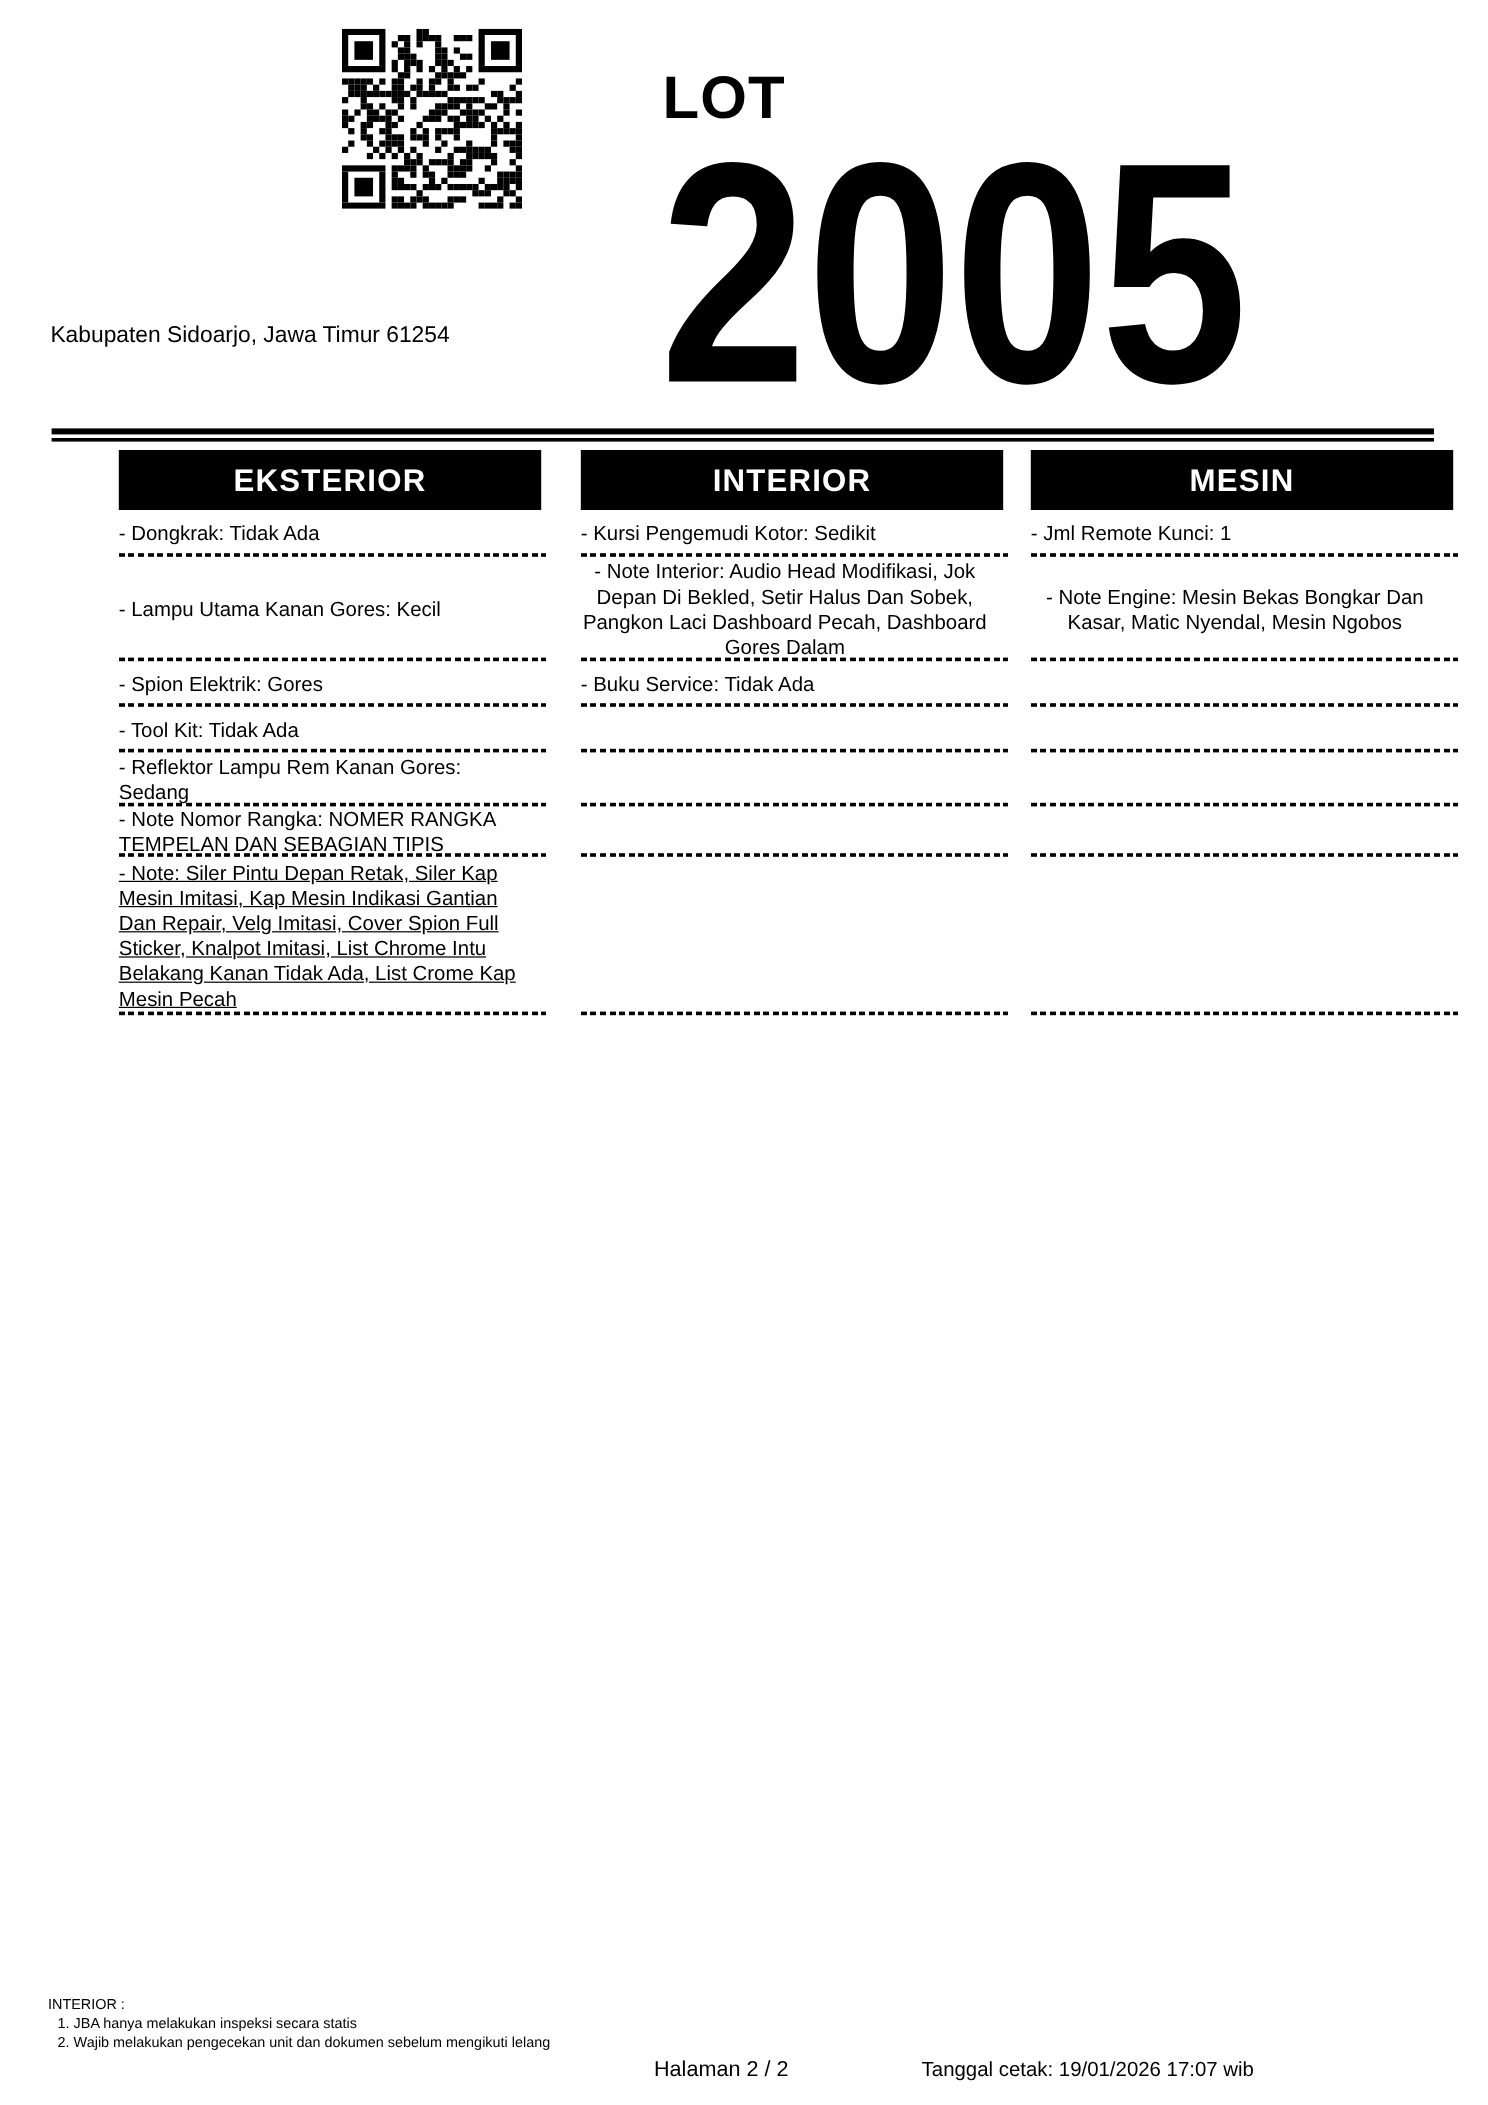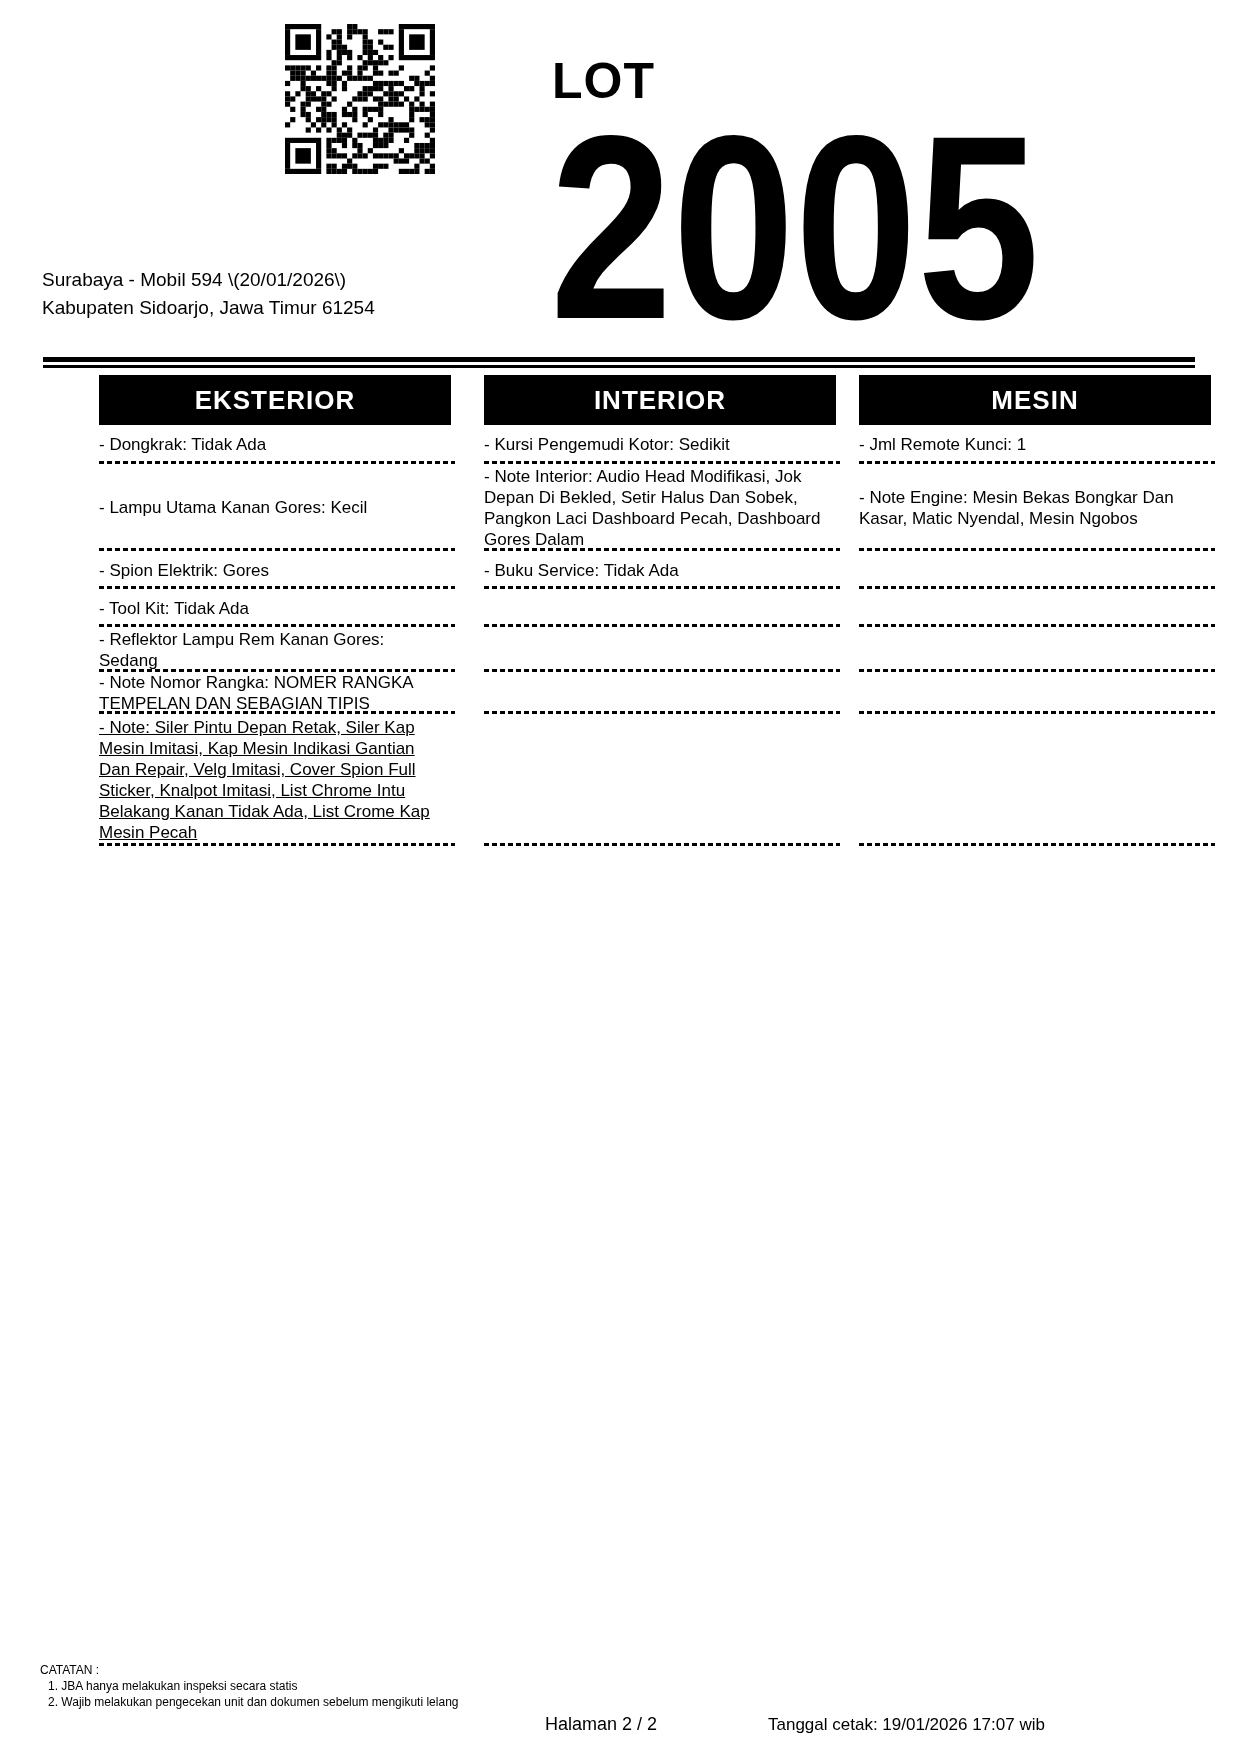--- a/index.html
+++ b/index.html
@@ -43,21 +43,21 @@
     height:50px;background:#000;color:#fff;
     display:flex;align-items:center;justify-content:center;
     font-size:26px;font-weight:bold;letter-spacing:1px;
   }
   .row{position:relative;display:flex;align-items:center;box-sizing:border-box;padding-right:12px;}
   .row::after{
     content:"";position:absolute;left:0;right:-4px;bottom:0;height:3px;
     background:repeating-linear-gradient(90deg,#000 0 5px,transparent 5px 8px);
   }
   .r1{height:39px;}
-  .r2{height:87px;}
+  .r2{height:87px;text-align:center;}
   .r3{height:38px;}
   .r4{height:38px;}
   .r5{height:45px;}
   .r6{height:42px;}
   .r7{height:132px;text-decoration:underline;}
   .cell{font-size:17px;line-height:21px;}
   .c1 .r5 .cell{max-width:300px;}
 
   
   .notes{position:absolute;left:40px;top:1662px;font-size:12px;line-height:16px;}
@@ -410,21 +410,20 @@
         <rect x="125" y="140" width="5" height="5" fill="#000"></rect>
         <rect x="135" y="140" width="5" height="5" fill="#000"></rect>
         <rect x="140" y="140" width="5" height="5" fill="#000"></rect>
       </svg>
   </div>
 
   <div class="lot-label">LOT</div>
   <div class="lot-number">2005</div>
 
   <div class="address">
-    <div>Surabaya - Mobil 594 \(20/01/2026\)</div>
     <div>Kabupaten Sidoarjo, Jawa Timur 61254</div>
   </div>
 
   <div class="double-rule"></div>
 
   <section class="col c1">
     <header class="colhead">
       <span>EKSTERIOR</span>
     </header>
     <div class="row r1">
@@ -498,21 +497,21 @@
       </div>
     <div class="row r6">
         <span class="cell"></span>
       </div>
     <div class="row r7">
         <span class="cell"></span>
       </div>
   </section>
 
   <div class="notes">
-    <div>CATATAN :</div>
+    <div>INTERIOR :</div>
     <div class="note-line">1. JBA hanya melakukan inspeksi secara statis</div>
     <div class="note-line">2. Wajib melakukan pengecekan unit dan dokumen sebelum mengikuti lelang</div>
   </div>
 
   <div class="page-number">Halaman 2 / 2</div>
   <div class="print-date">Tanggal cetak: 19/01/2026 17:07 wib</div>
 
 </div>
 
 </body></html>

